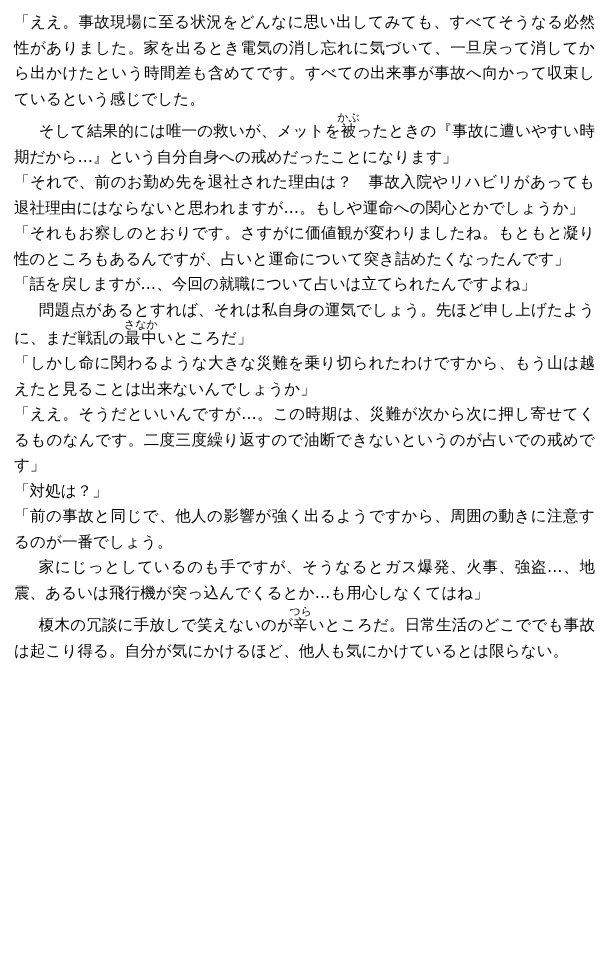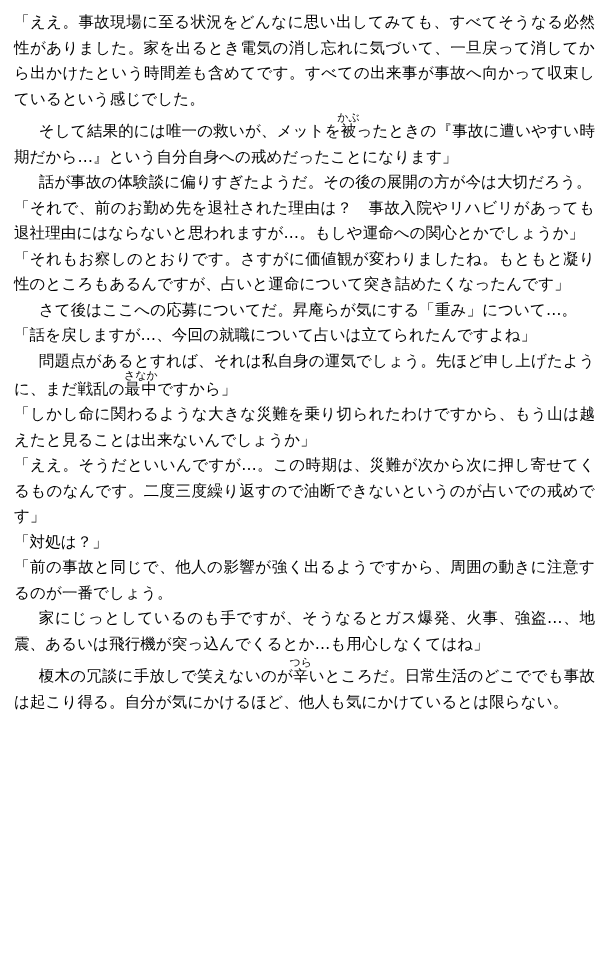--- a/index.html
+++ b/index.html
@@ -48,32 +48,30 @@
 </style>
 </head>
 <body>
 
 <div id="page">
 
   <p class="block">「ええ。事故現場に至る状況をどんなに思い出してみても、すべてそうなる必然性がありました。家を出るとき電気の消し忘れに気づいて、一旦戻って消してから出かけたという時間差も含めてです。すべての出来事が事故へ向かって収束しているという感じでした。</p>
 
   <p class="indent"><span>そして結果的には唯一の救いが、メットを</span><ruby><span>被</span><rt>かぶ</rt></ruby><span>ったときの『事故に遭いやすい時期だから…』という自分自身への戒めだったことになります」</span></p>
 
-  <p class="indent">話が事故の体験談に偏りすぎたようだ。その後の展開の方が今は大切だろう。</p>
 
   <p class="block">「それで、前のお勤め先を退社された理由は？　事故入院やリハビリがあっても退社理由にはならないと思われますが…。もしや運命への関心とかでしょうか」</p>
 
   <p class="block">「それもお察しのとおりです。さすがに価値観が変わりましたね。もともと凝り性のところもあるんですが、占いと運命について突き詰めたくなったんです」</p>
 
-  <p class="indent">さて後はここへの応募についてだ。昇庵らが気にする「重み」について…。</p>
 
   <p class="block">「話を戻しますが…、今回の就職について占いは立てられたんですよね」</p>
 
 
-  <p class="indent"><span>問題点があるとすれば、それは私自身の運気でしょう。先ほど申し上げたように、まだ戦乱の</span><ruby><span>最中</span><rt>さなか</rt></ruby><span>ですから」</span></p>
+  <p class="indent"><span>問題点があるとすれば、それは私自身の運気でしょう。先ほど申し上げたように、まだ戦乱の</span><ruby><span>最中</span><rt>さなか</rt></ruby><span>いところだ」</span></p>
 
   <p class="block">「しかし命に関わるような大きな災難を乗り切られたわけですから、もう山は越えたと見ることは出来ないんでしょうか」</p>
 
   <p class="block">「ええ。そうだといいんですが…。この時期は、災難が次から次に押し寄せてくるものなんです。二度三度繰り返すので油断できないというのが占いでの戒めです」</p>
 
   <p class="block">「対処は？」</p>
 
   <p class="block">「前の事故と同じで、他人の影響が強く出るようですから、周囲の動きに注意するのが一番でしょう。</p>
 
   <p class="indent">家にじっとしているのも手ですが、そうなるとガス爆発、火事、強盗…、地震、あるいは飛行機が突っ込んでくるとか…も用心しなくてはね」</p>

